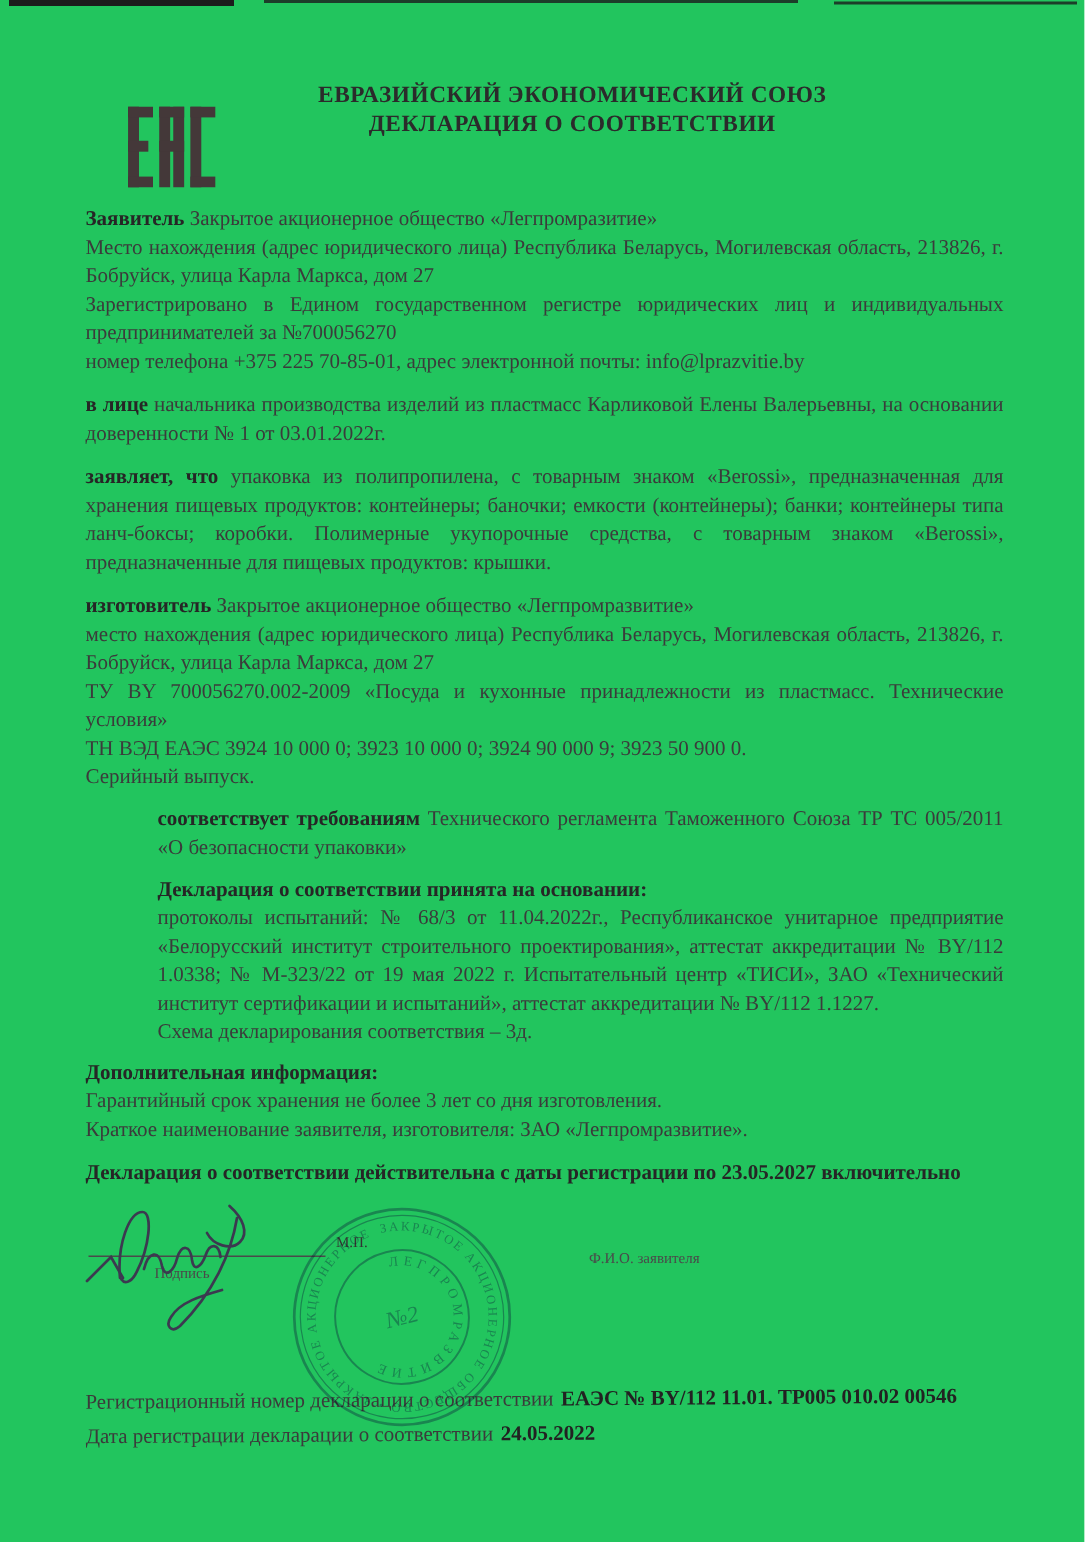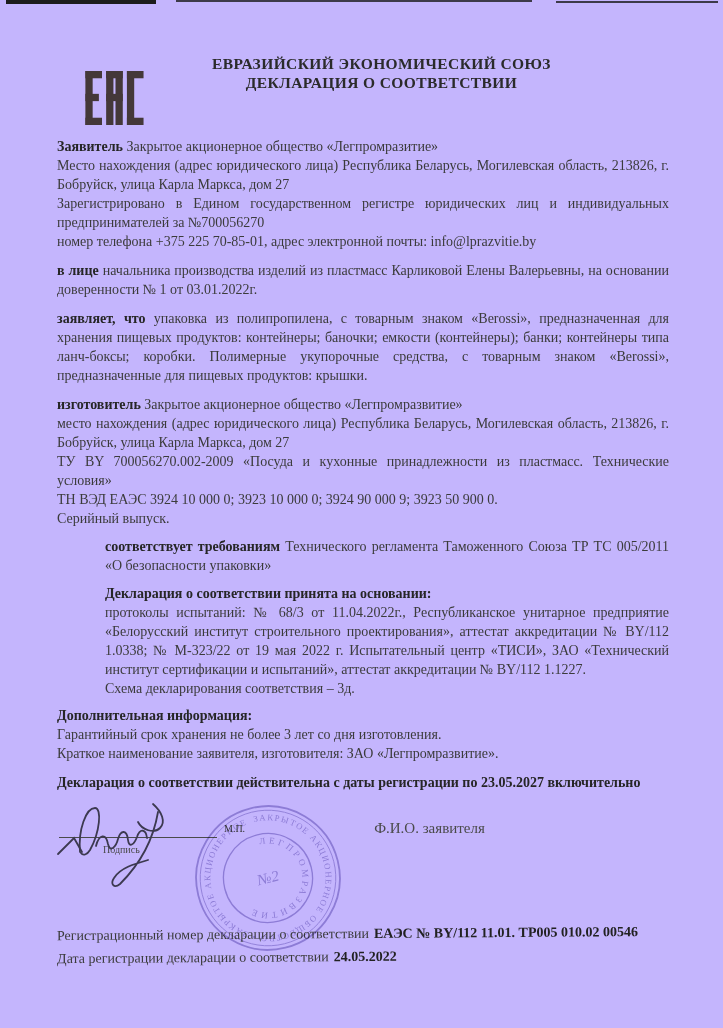--- a/index.html
+++ b/index.html
@@ -1,19 +1,19 @@
 <!DOCTYPE html>
 <html><head>
 <meta charset="utf-8">
 <style>
   html,body{margin:0;padding:0;background:#ffffff;}
   .page{
     position:relative;
     width:723px;height:1028px;
-    background:#c4b5fd;
+    background:#22c55e;
     overflow:hidden;
     font-family:"Liberation Serif", serif;
     color:#3b3b3b;
   }
   
   .artifact{position:absolute;background:#1c1c1c;}
   .a1{left:6px;top:0;width:150px;height:4px;}
   .a2{left:176px;top:0;width:356px;height:2px;opacity:.8;}
   .a3{left:556px;top:1px;width:162px;height:2px;opacity:.8;}
 
@@ -35,21 +35,21 @@
   .m-additional{margin-top:8px;}
   .m-validity{margin-top:10px;font-weight:bold;color:#262626;}
 
   
   .sig-row{position:relative;height:74px;margin-top:16px;}
   .sig-line{position:absolute;left:2px;top:29px;width:158px;border-bottom:1.2px solid #4a4a4a;}
   .sig-caption{position:absolute;left:46px;top:32px;font-size:10px;color:#4a4a4a;}
   .mp{position:absolute;left:167px;top:11px;font-size:10px;color:#333;}
   .fio-wrap{position:absolute;left:270px;top:9px;width:205px;text-align:center;}
   .fio{display:inline-block;font-size:14.5px;color:#333;border-bottom:1.2px solid #4a4a4a;padding:0 4px 1px;}
-  .fio-caption{font-size:15px;color:#4a4a4a;margin-top:2px;}
+  .fio-caption{font-size:10px;color:#4a4a4a;margin-top:13px;}
 
   
   .stamp{position:absolute;left:182px;top:792px;width:172px;height:172px;opacity:.62;mix-blend-mode:multiply;z-index:3;}
   .signature-ink{position:absolute;left:50px;top:792px;width:190px;height:100px;z-index:4;}
 
   .registration{margin-top:40px;transform:rotate(-.4deg);font-size:14px;line-height:23px;}
   .registration .val{font-weight:bold;color:#222;margin-left:5px;}
 </style>
 </head>
 <body>

